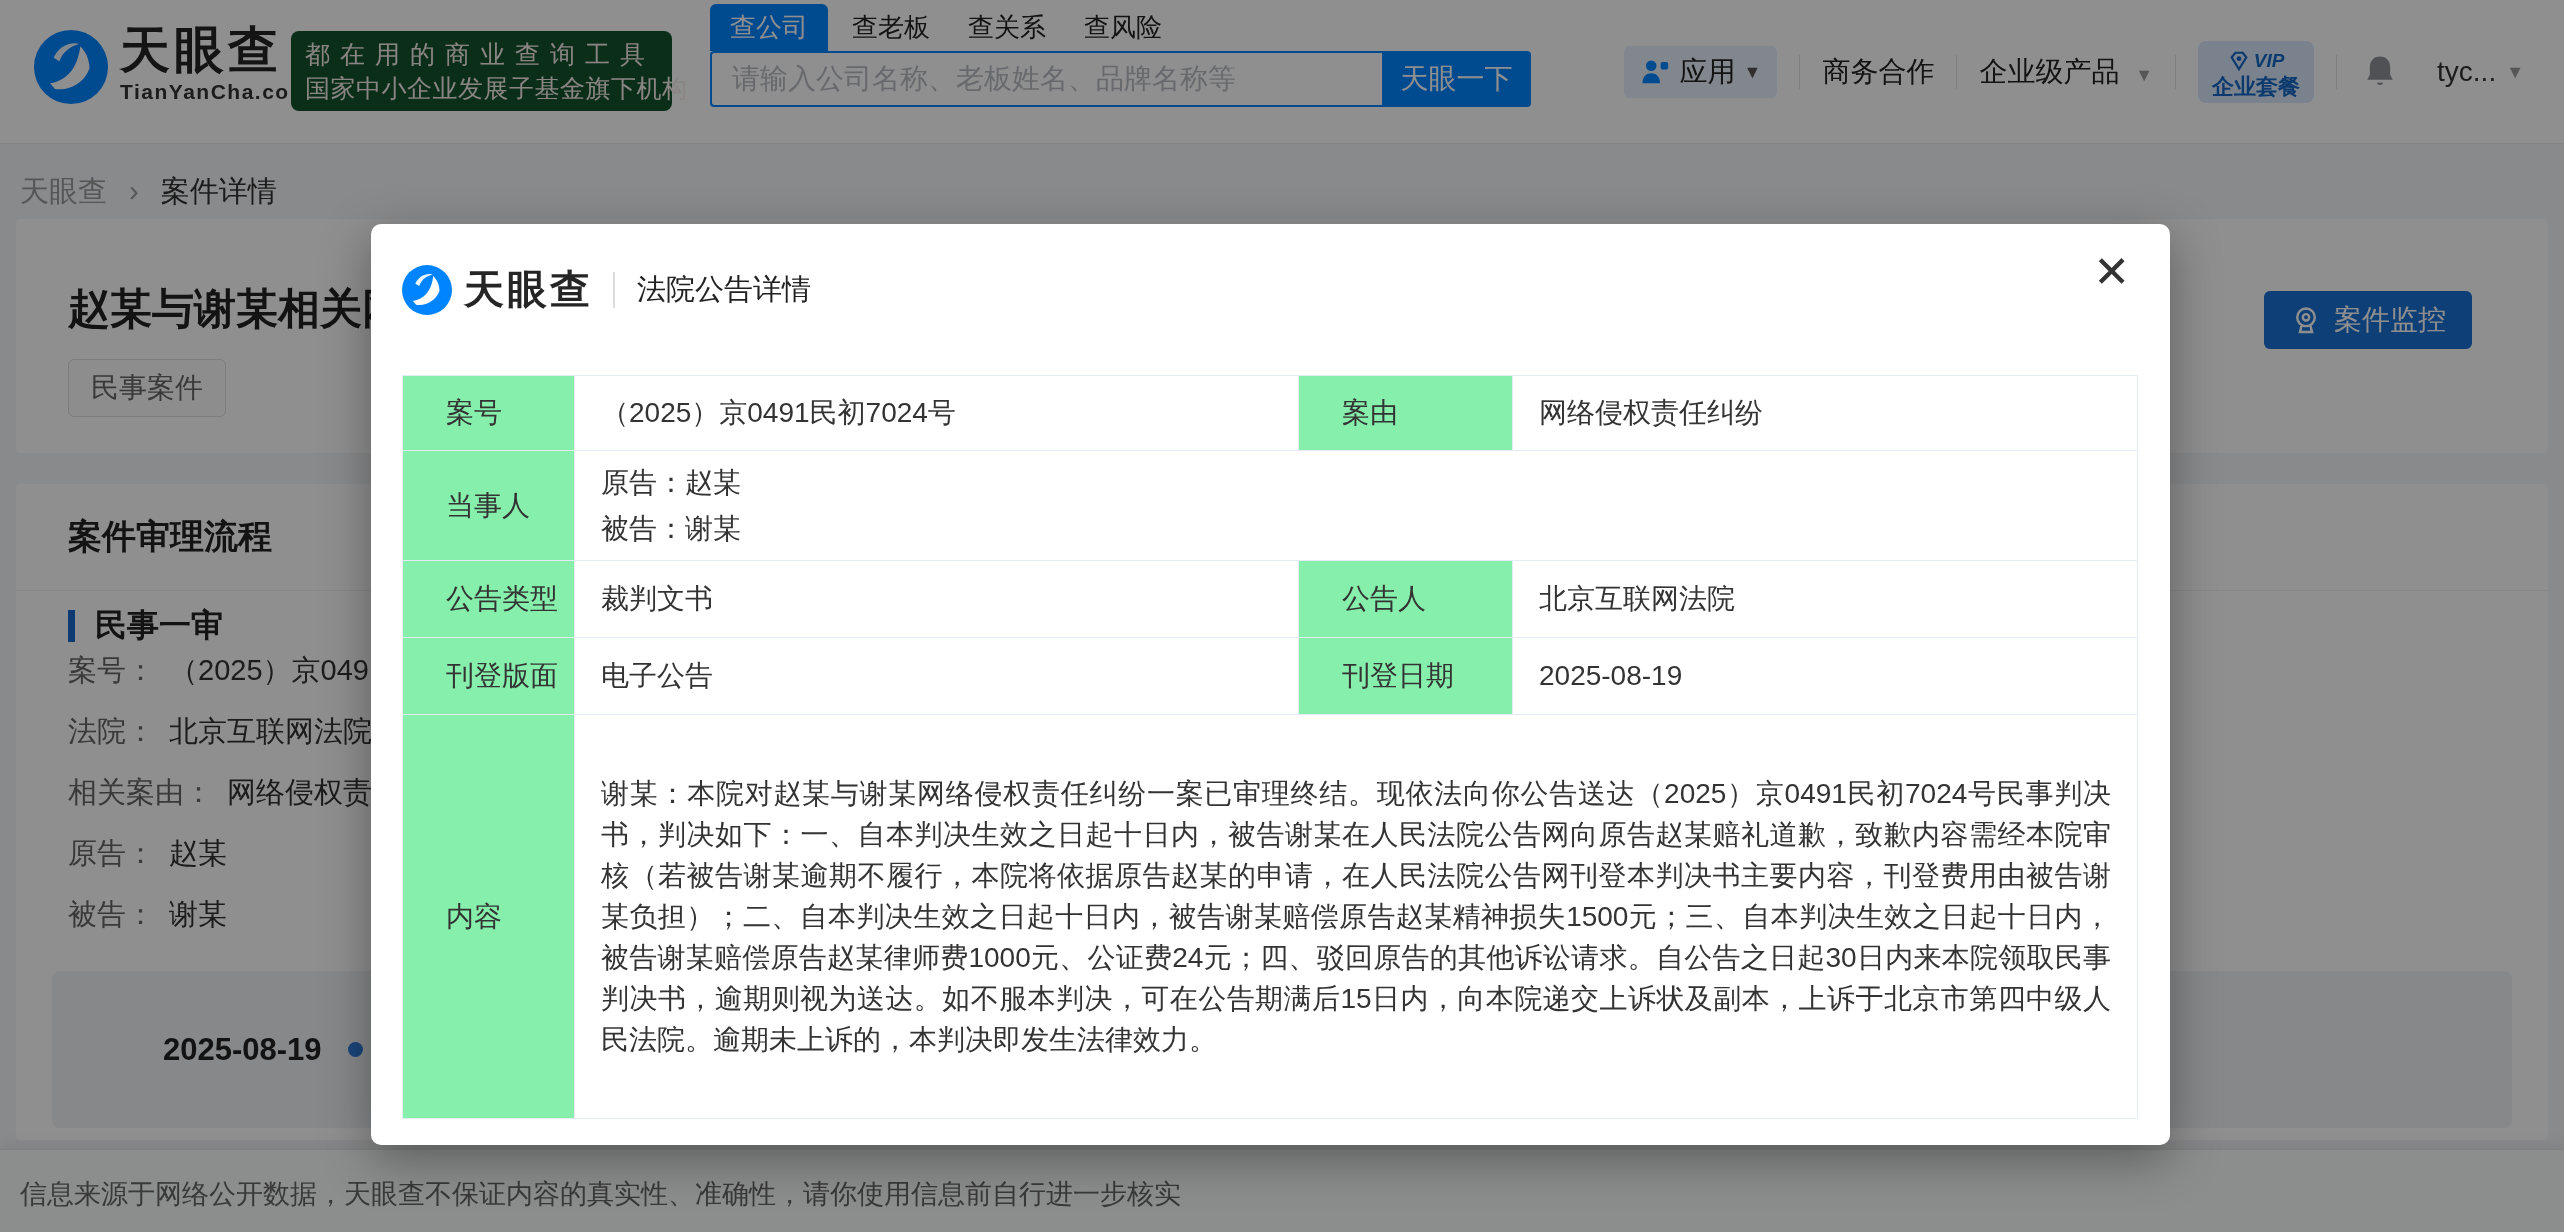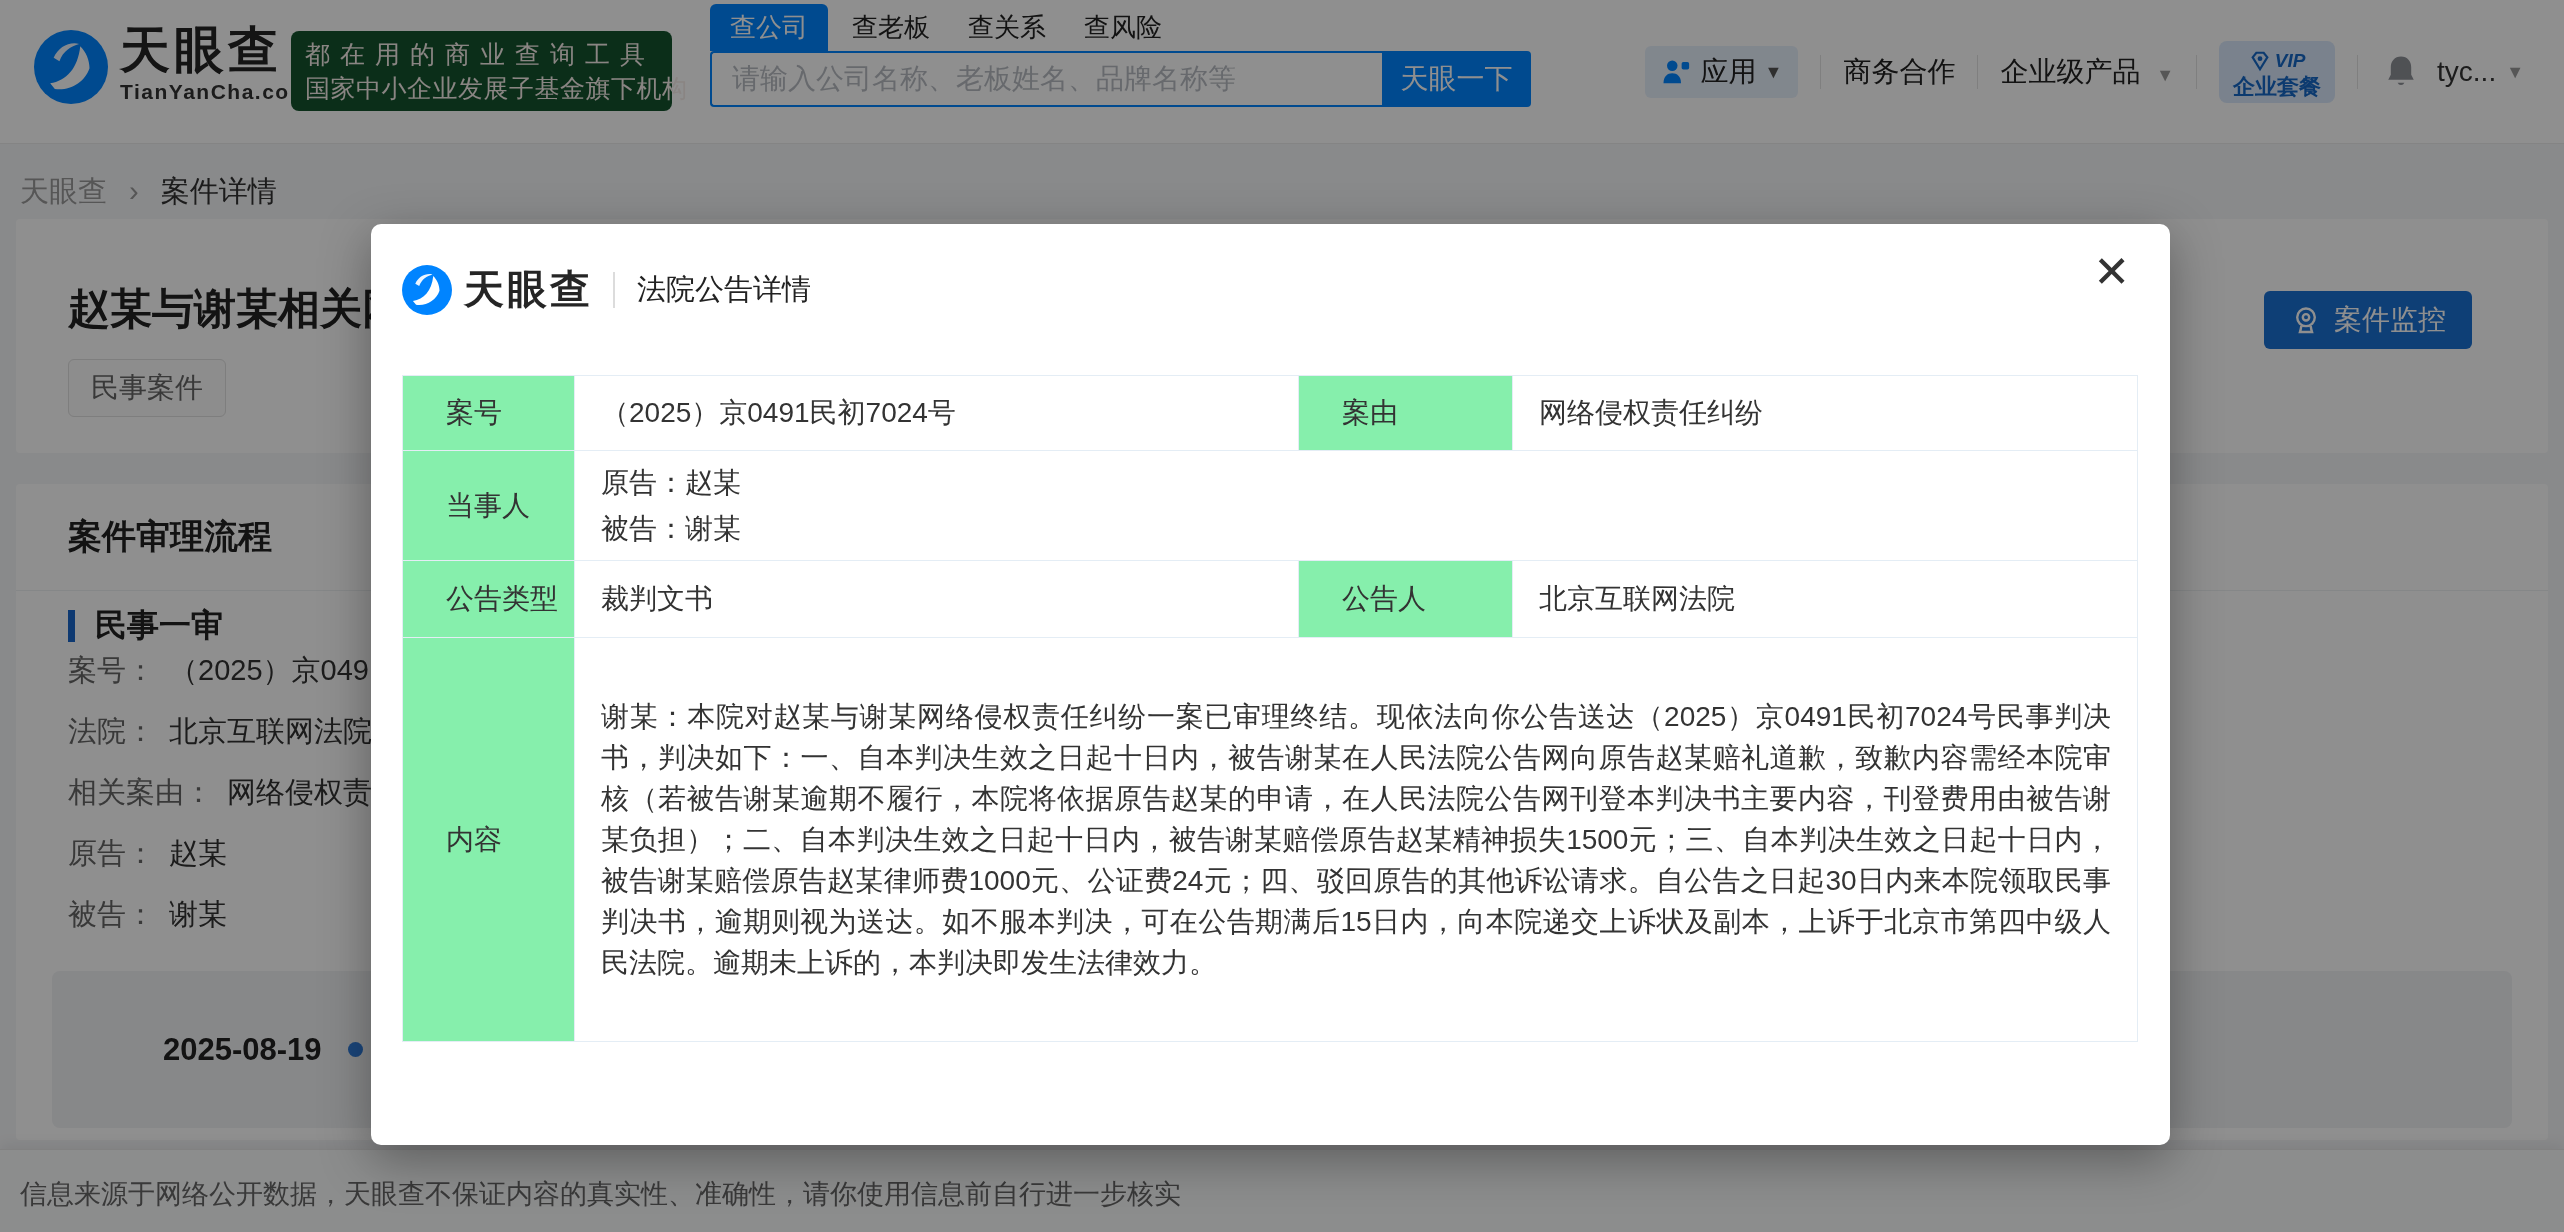--- a/index.html
+++ b/index.html
@@ -46,21 +46,21 @@
   .caret.light { color:#999; }
   .nav-link { font-size:28px; color:#222; cursor:pointer; white-space:nowrap; }
   .nav-link .caret { margin-left:8px; }
   .vip-chip { background:#d9e8fb; border-radius:8px; height:62px; padding:4px 14px 0 14px;
               display:flex; flex-direction:column; align-items:center; justify-content:center;
               cursor:pointer; }
   .vip-top { display:flex; align-items:center; font-size:19px; font-weight:bold;
              font-style:italic; color:#1668c7; line-height:26px; }
   .vip-bottom { font-size:22px; font-weight:bold; color:#1668c7; line-height:26px; }
   .bell { width:34px; height:38px; margin:0 4px; cursor:pointer; }
-  .user-item { display:flex; align-items:center; margin-left:15px; cursor:pointer; }
+  .user-item { display:flex; align-items:center; margin-left:36px; cursor:pointer; }
   .user-name { font-size:28px; color:#333; }
   .user-item .caret { margin-left:10px; }
 
   
   .breadcrumb { position:absolute; left:20px; top:172px; font-size:29px; z-index:1; }
   .bc-home { color:#999; cursor:pointer; }
   .bc-sep { color:#999; margin:0 14px; }
   .bc-current { color:#333; }
 
   
@@ -284,20 +284,26 @@
           <div>原告：赵某</div>
           <div>被告：谢某</div>
         </td>
       </tr>
       <tr style="height:77px">
         <td class="lbl">公告类型</td>
         <td class="val">裁判文书</td>
         <td class="lbl">公告人</td>
         <td class="val">北京互联网法院</td>
       </tr>
+      <tr style="height:77px">
+        <td class="lbl">刊登版面</td>
+        <td class="val">电子公告</td>
+        <td class="lbl">刊登日期</td>
+        <td class="val">2025-08-19</td>
+      </tr>
       <tr style="height:404px">
         <td class="lbl">内容</td>
         <td class="content-cell" colspan="3">谢某：本院对赵某与谢某网络侵权责任纠纷一案已审理终结。现依法向你公告送达（2025）京0491民初7024号民事判决书，判决如下：一、自本判决生效之日起十日内，被告谢某在人民法院公告网向原告赵某赔礼道歉，致歉内容需经本院审核（若被告谢某逾期不履行，本院将依据原告赵某的申请，在人民法院公告网刊登本判决书主要内容，刊登费用由被告谢某负担）；二、自本判决生效之日起十日内，被告谢某赔偿原告赵某精神损失1500元；三、自本判决生效之日起十日内，被告谢某赔偿原告赵某律师费1000元、公证费24元；四、驳回原告的其他诉讼请求。自公告之日起30日内来本院领取民事判决书，逾期则视为送达。如不服本判决，可在公告期满后15日内，向本院递交上诉状及副本，上诉于北京市第四中级人民法院。逾期未上诉的，本判决即发生法律效力。</td>
       </tr>
     </tbody>
       </table>
   </div>
 
 </div>
 

